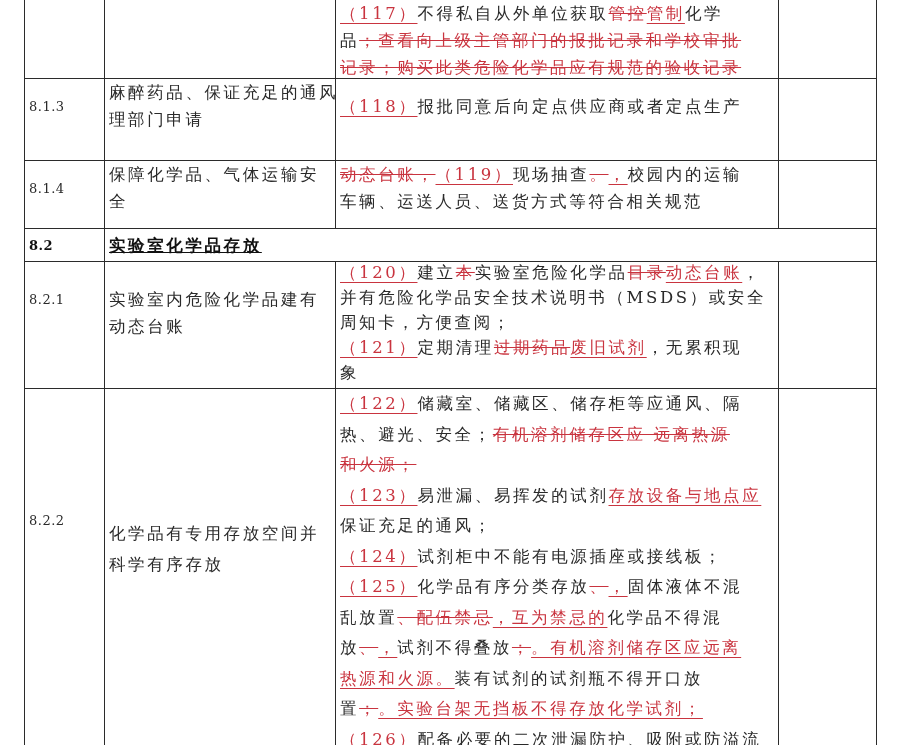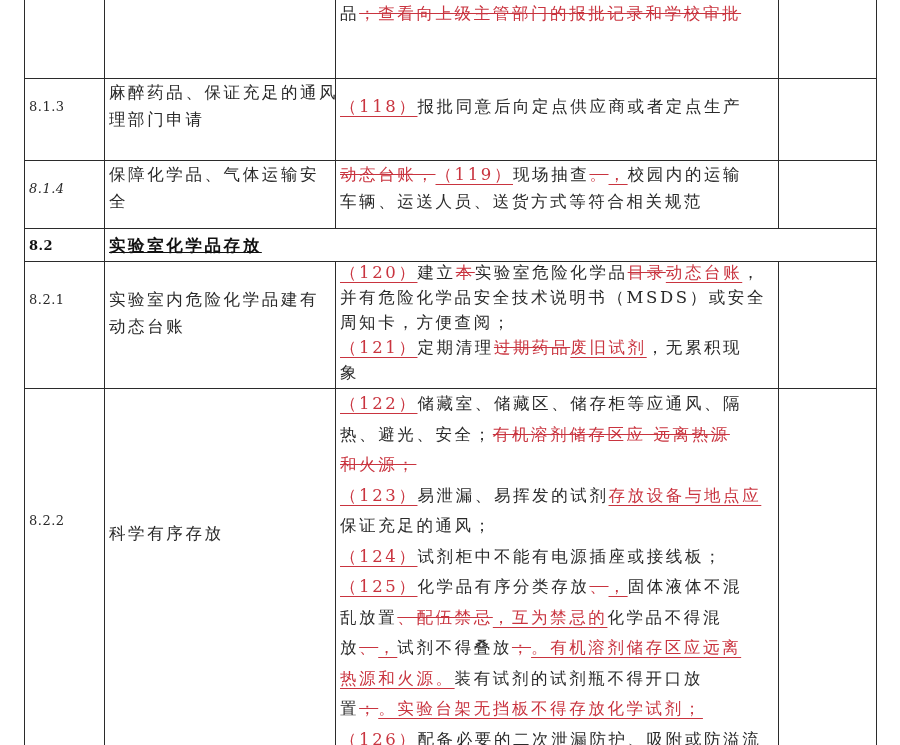--- a/index.html
+++ b/index.html
@@ -23,41 +23,41 @@
 </style>
 </head>
 <body>
 
 <div class="table">
 
   <div class="row" style="top:0; height:81px;">
     <div class="cell c1"></div>
     <div class="cell c2"></div>
     <div class="cell c3">
-      <div class="txt" style="top:2px;"><span class="line"><span>品</span><span class="del">；查看向上级主管部门的报批记录和学校审批</span></span></div>
+      <div class="txt" style="top:2px;"><span class="line"><span class="ins">（117）</span><span>不得私自从外单位获取</span><span class="del">管控</span><span class="ins">管制</span><span>化学</span></span><span class="line"><span>品</span><span class="del">；查看向上级主管部门的报批记录和学校审批</span></span><span class="line"><span class="del">记录；购买此类危险化学品应有规范的验收记录</span></span></div>
     </div>
     <div class="cell c4"></div>
   </div>
 
   <div class="row" style="top:81px; height:82px;">
     <div class="cell c1">
       <div class="txt num" style="top:14px;">8.1.3</div>
     </div>
     <div class="cell c2">
       <div class="txt" style="top:0px;"><span class="line">麻醉药品、保证充足的通风</span><span class="line">理部门申请</span></div>
     </div>
     <div class="cell c3">
       <div class="txt" style="top:14px;"><span class="line"><span class="ins">（118）</span><span>报批同意后向定点供应商或者定点生产</span></span></div>
     </div>
     <div class="cell c4"></div>
   </div>
 
   <div class="row" style="top:163px; height:68px;">
     <div class="cell c1">
-      <div class="txt num" style="top:14px;font-style:italic;">8.1.4</div>
+      <div class="txt num" style="top:14px;">8.1.4</div>
     </div>
     <div class="cell c2">
       <div class="txt" style="top:0px;"><span class="line">保障化学品、气体运输安</span><span class="line">全</span></div>
     </div>
     <div class="cell c3">
       <div class="txt" style="top:0px;"><span class="line"><span class="del">动态台账，</span><span class="ins">（119）</span><span>现场抽查</span><span class="del">。</span><span class="ins">，</span><span>校园内的运输</span></span><span class="line"><span>车辆、运送人员、送货方式等符合相关规范</span></span></div>
     </div>
     <div class="cell c4"></div>
   </div>
 
@@ -81,21 +81,21 @@
       <div class="txt" style="top:-2px; line-height:25px;"><span class="line"><span class="ins">（120）</span><span>建立</span><span class="del">本</span><span>实验室危险化学品</span><span class="del">目录</span><span class="ins">动态台账</span><span>，</span></span><span class="line"><span>并有危险化学品安全技术说明书（MSDS）或安全</span></span><span class="line"><span>周知卡，方便查阅；</span></span><span class="line"><span class="ins">（121）</span><span>定期清理</span><span class="del">过期药品</span><span class="ins">废旧试剂</span><span>，无累积现</span></span><span class="line"><span>象</span></span></div>
     </div>
     <div class="cell c4"></div>
   </div>
 
   <div class="row tall" style="top:391px; height:400px; border-bottom:none;">
     <div class="cell c1">
       <div class="txt num" style="top:118px;">8.2.2</div>
     </div>
     <div class="cell c2">
-      <div class="txt" style="top:130px;"><span class="line">科学有序存放</span></div>
+      <div class="txt" style="top:130px;"><span class="line">化学品有专用存放空间并</span><span class="line">科学有序存放</span></div>
     </div>
     <div class="cell c3">
       <div class="txt" style="top:0px;"><span class="line"><span class="ins">（122）</span><span>储藏室、储藏区、储存柜等应通风、隔</span></span><span class="line"><span>热、避光、安全；</span><span class="del">有机溶剂储存区应 远离热源</span></span><span class="line"><span class="del">和火源；</span></span><span class="line"><span class="ins">（123）</span><span>易泄漏、易挥发的试剂</span><span class="ins">存放设备与地点应</span></span><span class="line"><span>保证充足的通风；</span></span><span class="line"><span class="ins">（124）</span><span>试剂柜中不能有电源插座或接线板；</span></span><span class="line"><span class="ins">（125）</span><span>化学品有序分类存放</span><span class="del">、</span><span class="ins">，</span><span>固体液体不混</span></span><span class="line"><span>乱放置</span><span class="del">、配伍禁忌</span><span class="ins">，互为禁忌的</span><span>化学品不得混</span></span><span class="line"><span>放</span><span class="del">、</span><span class="ins">，</span><span>试剂不得叠放</span><span class="del">；</span><span class="ins">。有机溶剂储存区应远离</span></span><span class="line"><span class="ins">热源和火源。</span><span>装有试剂的试剂瓶不得开口放</span></span><span class="line"><span>置</span><span class="del">；</span><span class="ins">。实验台架无挡板不得存放化学试剂；</span></span><span class="line"><span class="ins">（126）</span><span>配备必要的二次泄漏防护、吸附或防溢流</span></span></div>
     </div>
     <div class="cell c4"></div>
   </div>
 
 </div>
 
 </body></html>

